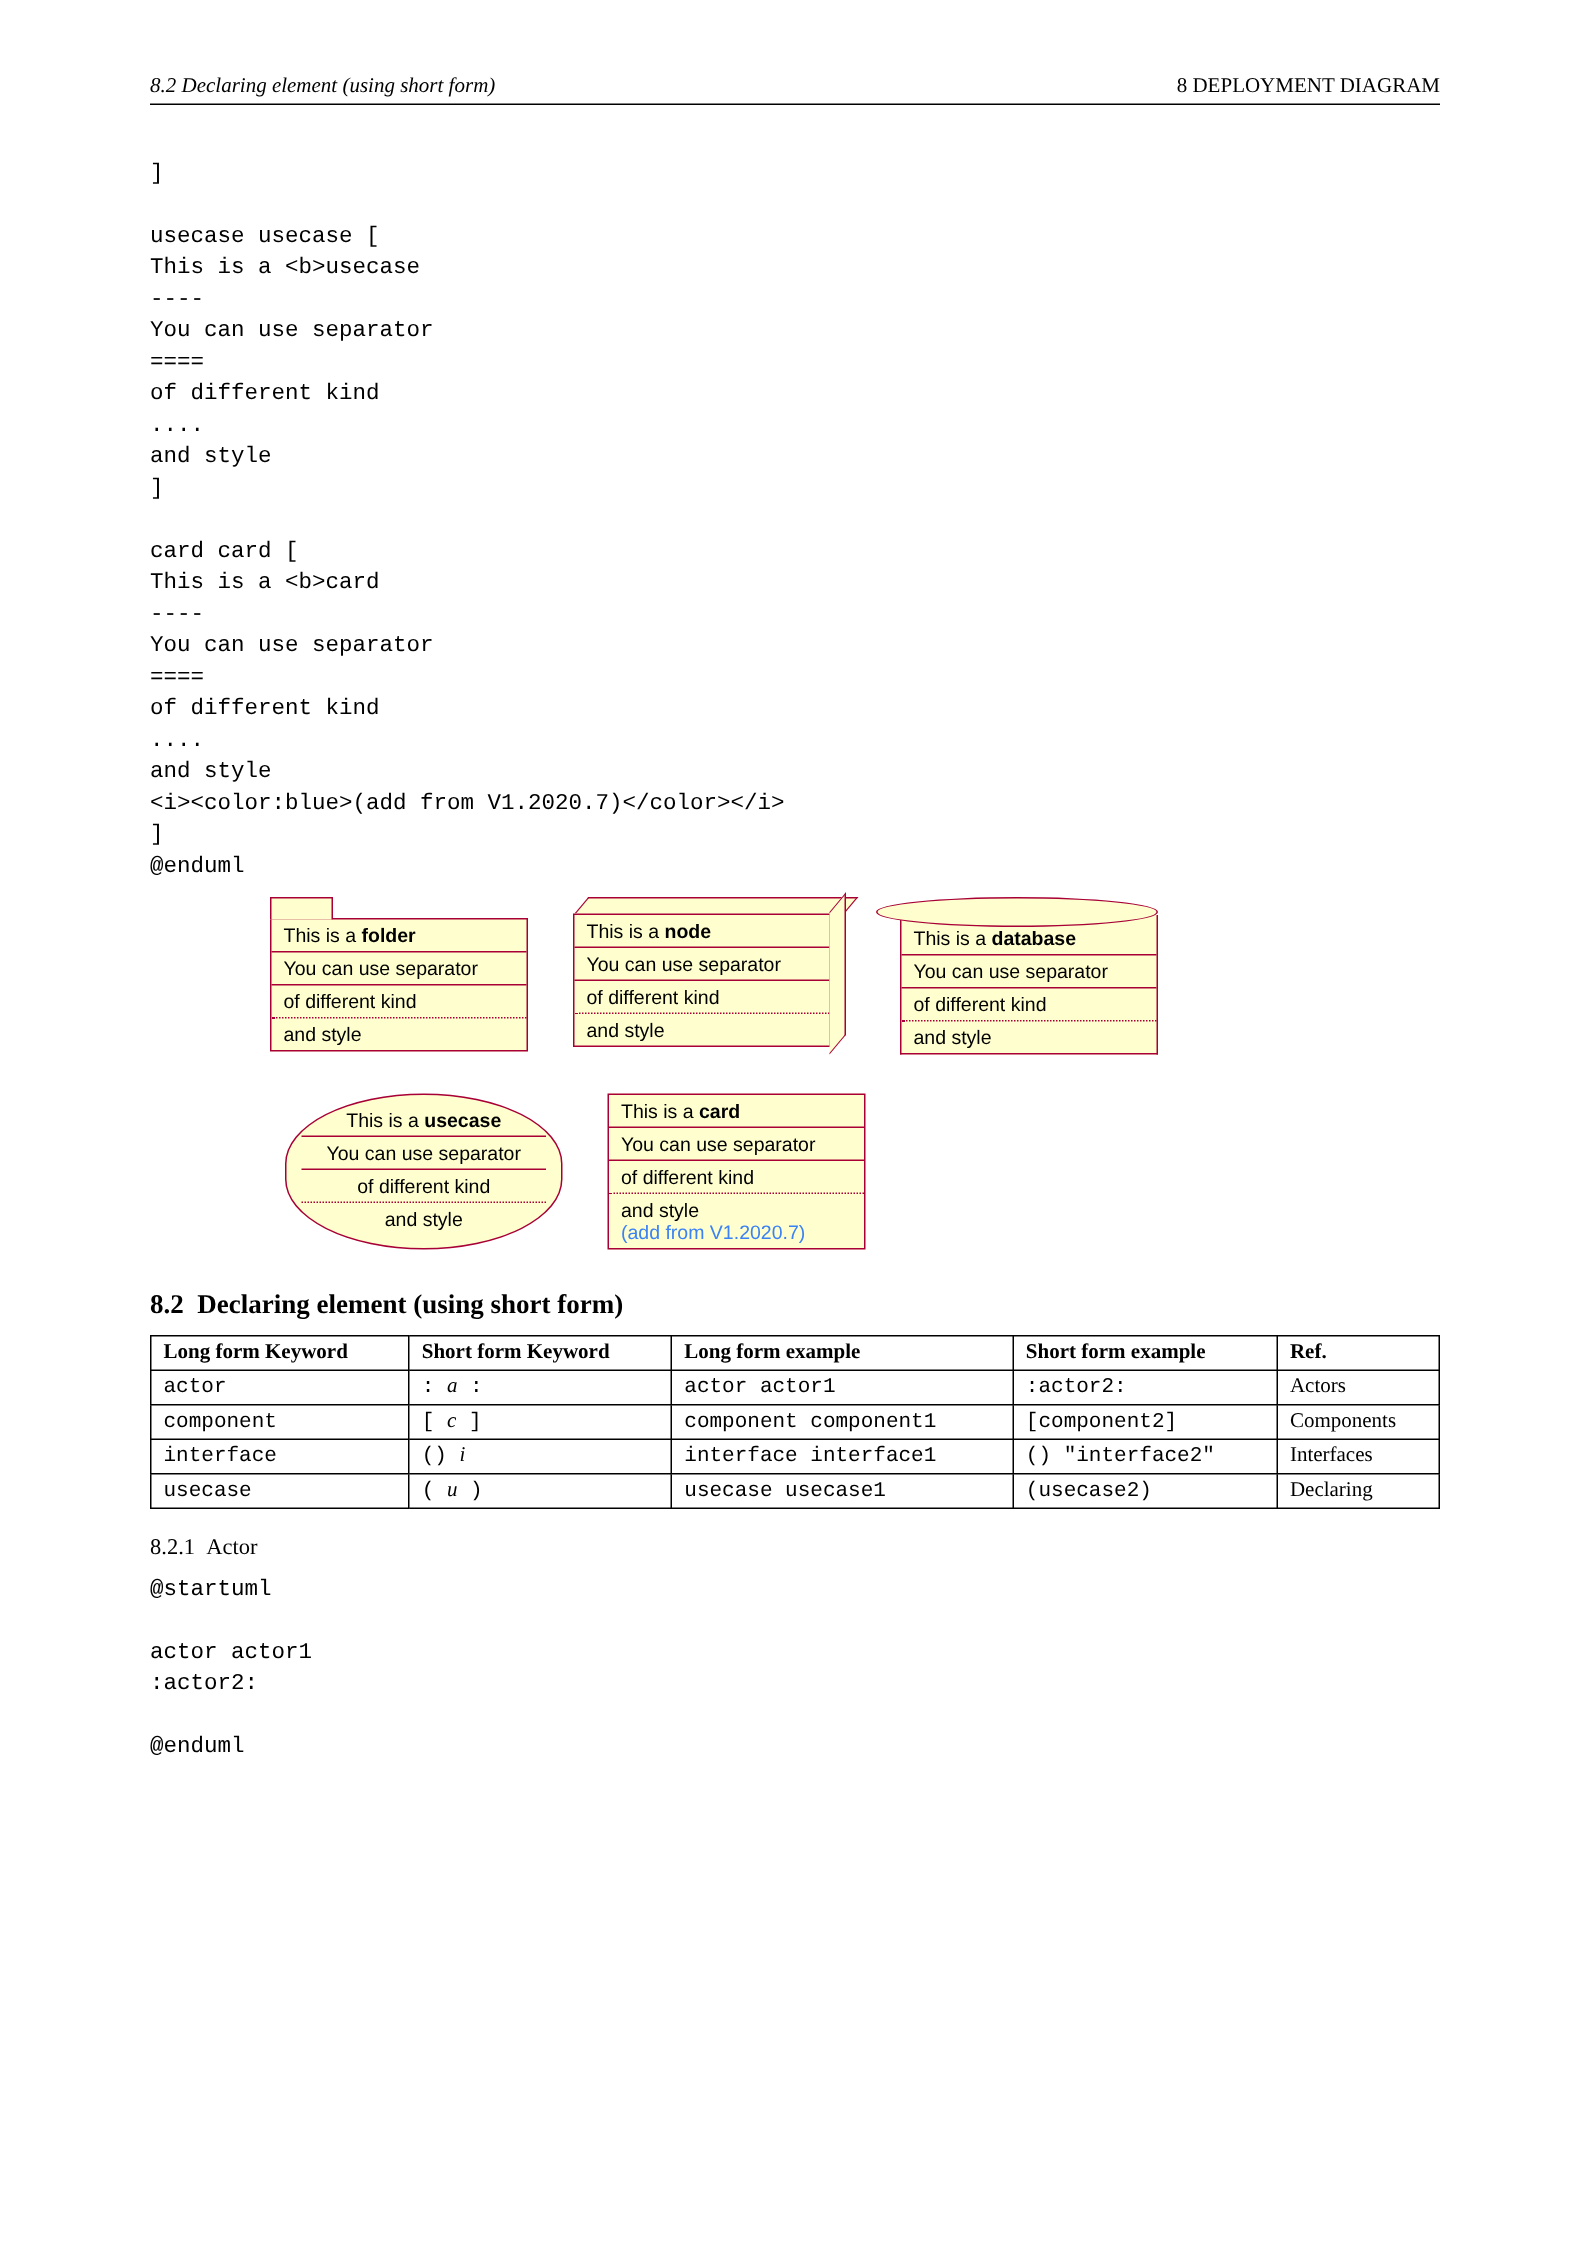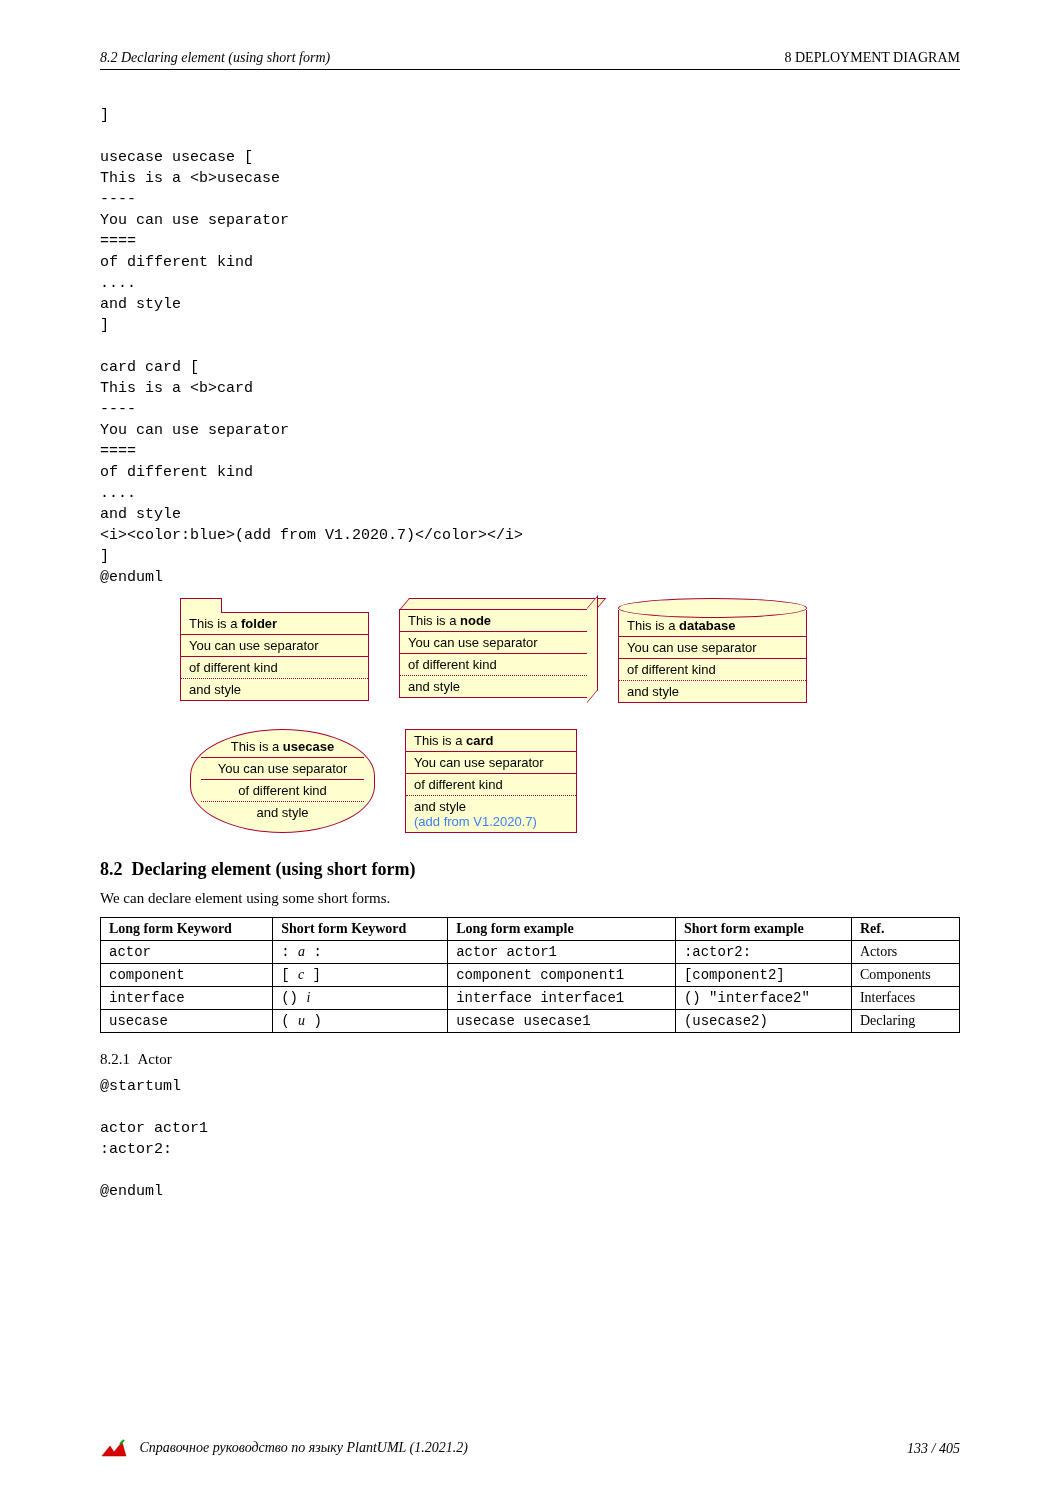--- a/index.html
+++ b/index.html
@@ -41,21 +41,21 @@
     display: flex;
     gap: 30px;
     margin-bottom: 26px;
     padding-left: 80px;
   }
   .shape {
     background: #FEFECE;
     border: 1.5px solid #A80036;
     font-family: Arial, sans-serif;
     font-size: 13px;
-    width: 189px;
+    width: 172px;
     box-sizing: border-box;
   }
   .shape div.line {
     padding: 3px 8px;
     border-bottom: 1px solid #A80036;
   }
   .shape div.line.dotted { border-bottom: 1px dotted #A80036; }
   .shape div.line.last { border-bottom: none; }
   .folder-wrap { position: relative; padding-top: 14px; }
   .folder-tab {
@@ -76,21 +76,21 @@
     transform: skewY(-50deg);
     transform-origin: top left;
   }
   .db-wrap { position: relative; padding-top: 12px; }
   .db-top {
     position: absolute; top: 0; left: 0; right: 0; height: 18px;
     border: 1.5px solid #A80036; border-radius: 50%;
     background: #FEFECE;
     z-index: 2;
   }
-  .db-body { border-top: none; }
+  .db-body { border-top: none; margin-left: 16px; }
   .usecase {
     border-radius: 50% / 45%;
     width: 185px;
     text-align: center;
     padding: 6px 0;
   }
   .usecase div.line { border-bottom: 1px solid #A80036; margin: 0 10px; }
   .card-wrap { width: 172px; }
   .addnote { color: #3b82f6; }
   h3.sect { font-size: 18px; font-weight: bold; margin: 24px 0 10px 0; }
@@ -216,21 +216,20 @@
           <span class="addnote">(add from V1.2020.7)</span>
         </div>
       </div>
 
     </div>
   </div>
 
   <h3 class="sect">
     <span>8.2</span>&nbsp;&nbsp;<span>Declaring element (using short form)</span>
   </h3>
-  <p class="body">We can declare element using some short forms.</p>
 
   <table class="tbl">
     <thead>
         <tr id="thead-row">
           <th>Long form Keyword</th>
           <th>Short form Keyword</th>
           <th>Long form example</th>
           <th>Short form example</th>
           <th>Ref.</th>
         </tr>
@@ -270,24 +269,14 @@
   <h4 class="subsect">
     <span>8.2.1</span>&nbsp;&nbsp;<span>Actor</span>
   </h4>
   <pre class="code">@startuml
 
 actor actor1
 :actor2:
 
 @enduml</pre>
 
-  <div class="footer">
-    <span>
-      <svg class="logo" viewBox="0 0 28 22">
-        <path d="M2 18 L10 8 L14 14 L22 4 L26 18 Z" fill="#d00" stroke="#800" stroke-width="0.5"></path>
-        <path d="M20 6 L24 2" stroke="#0a0" stroke-width="2"></path>
-      </svg>
-      <span>Справочное руководство по языку PlantUML (1.2021.2)</span>
-    </span>
-    <span>133 / 405</span>
-  </div>
 
 </div>
 
 </body></html>

